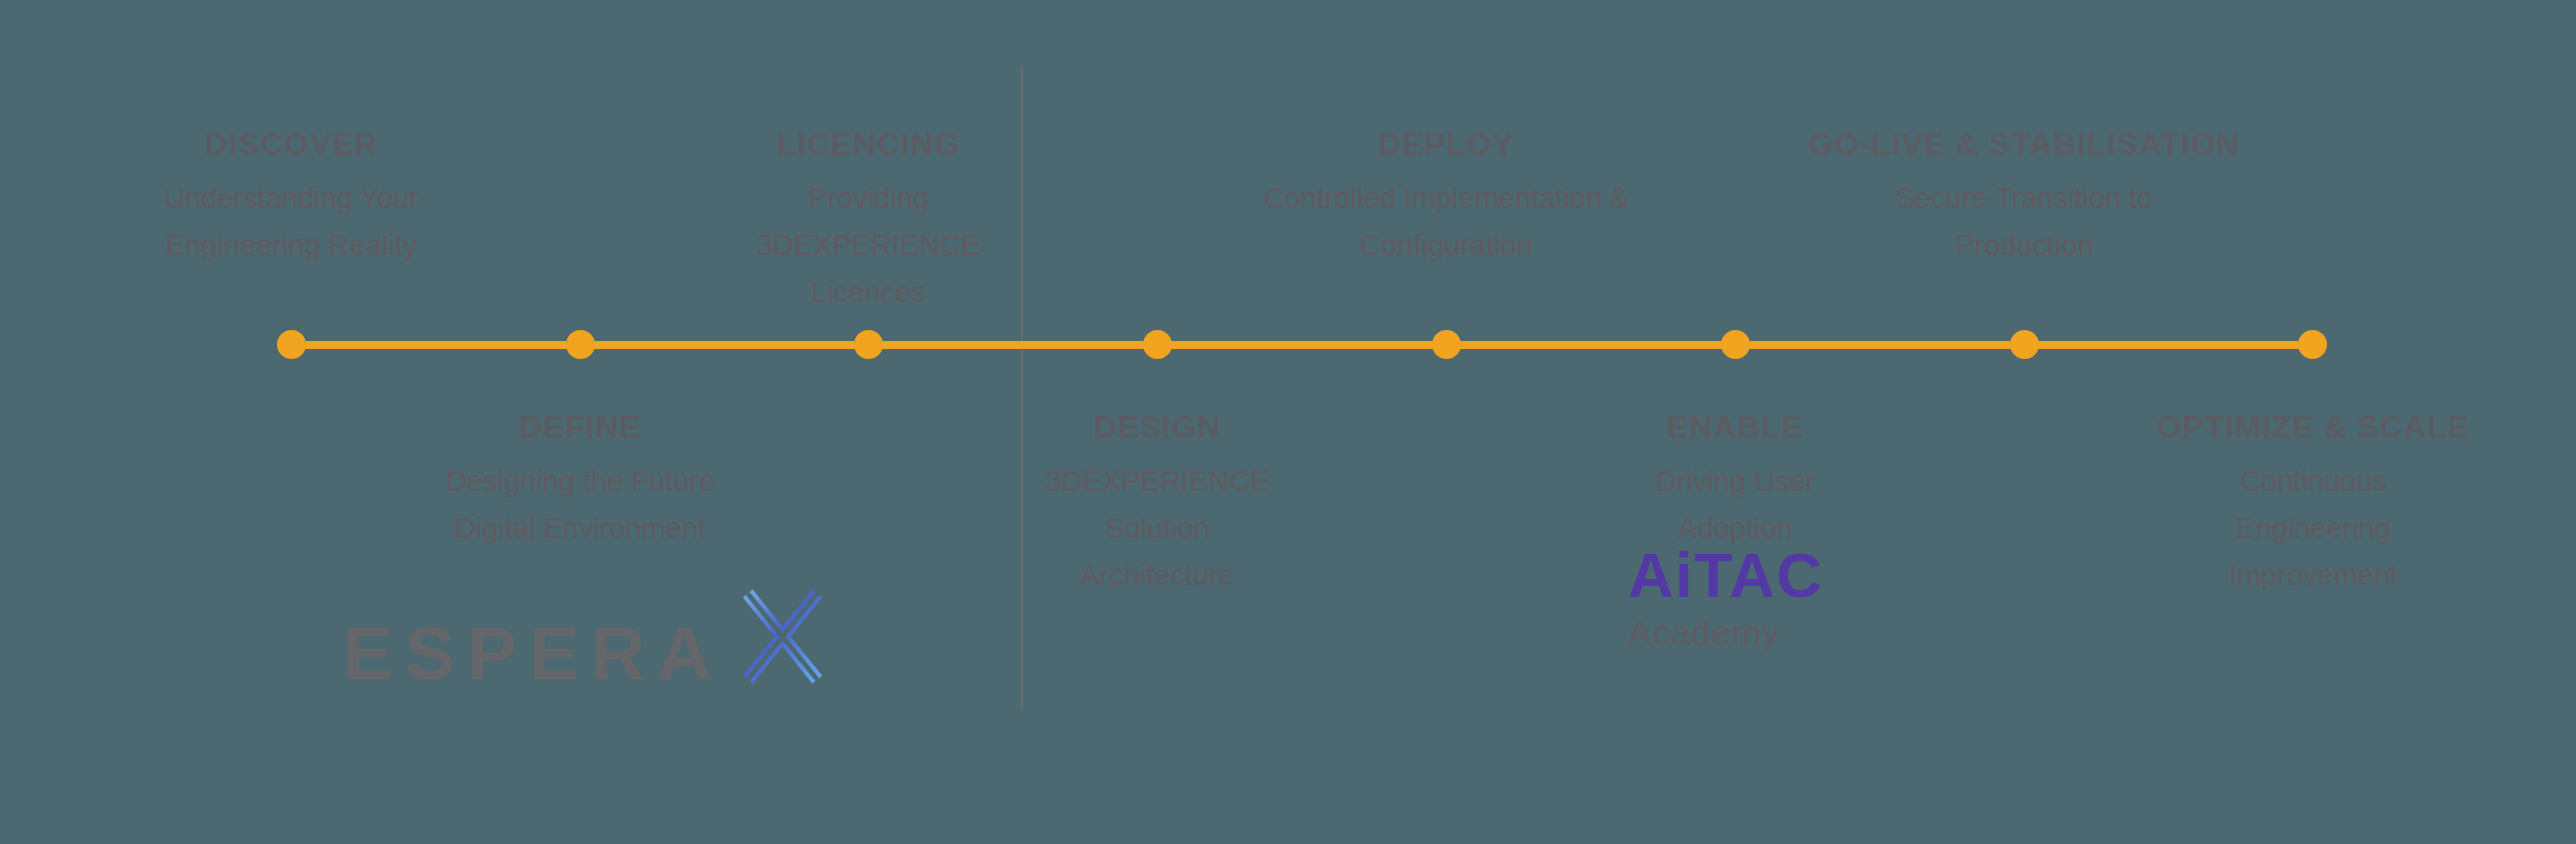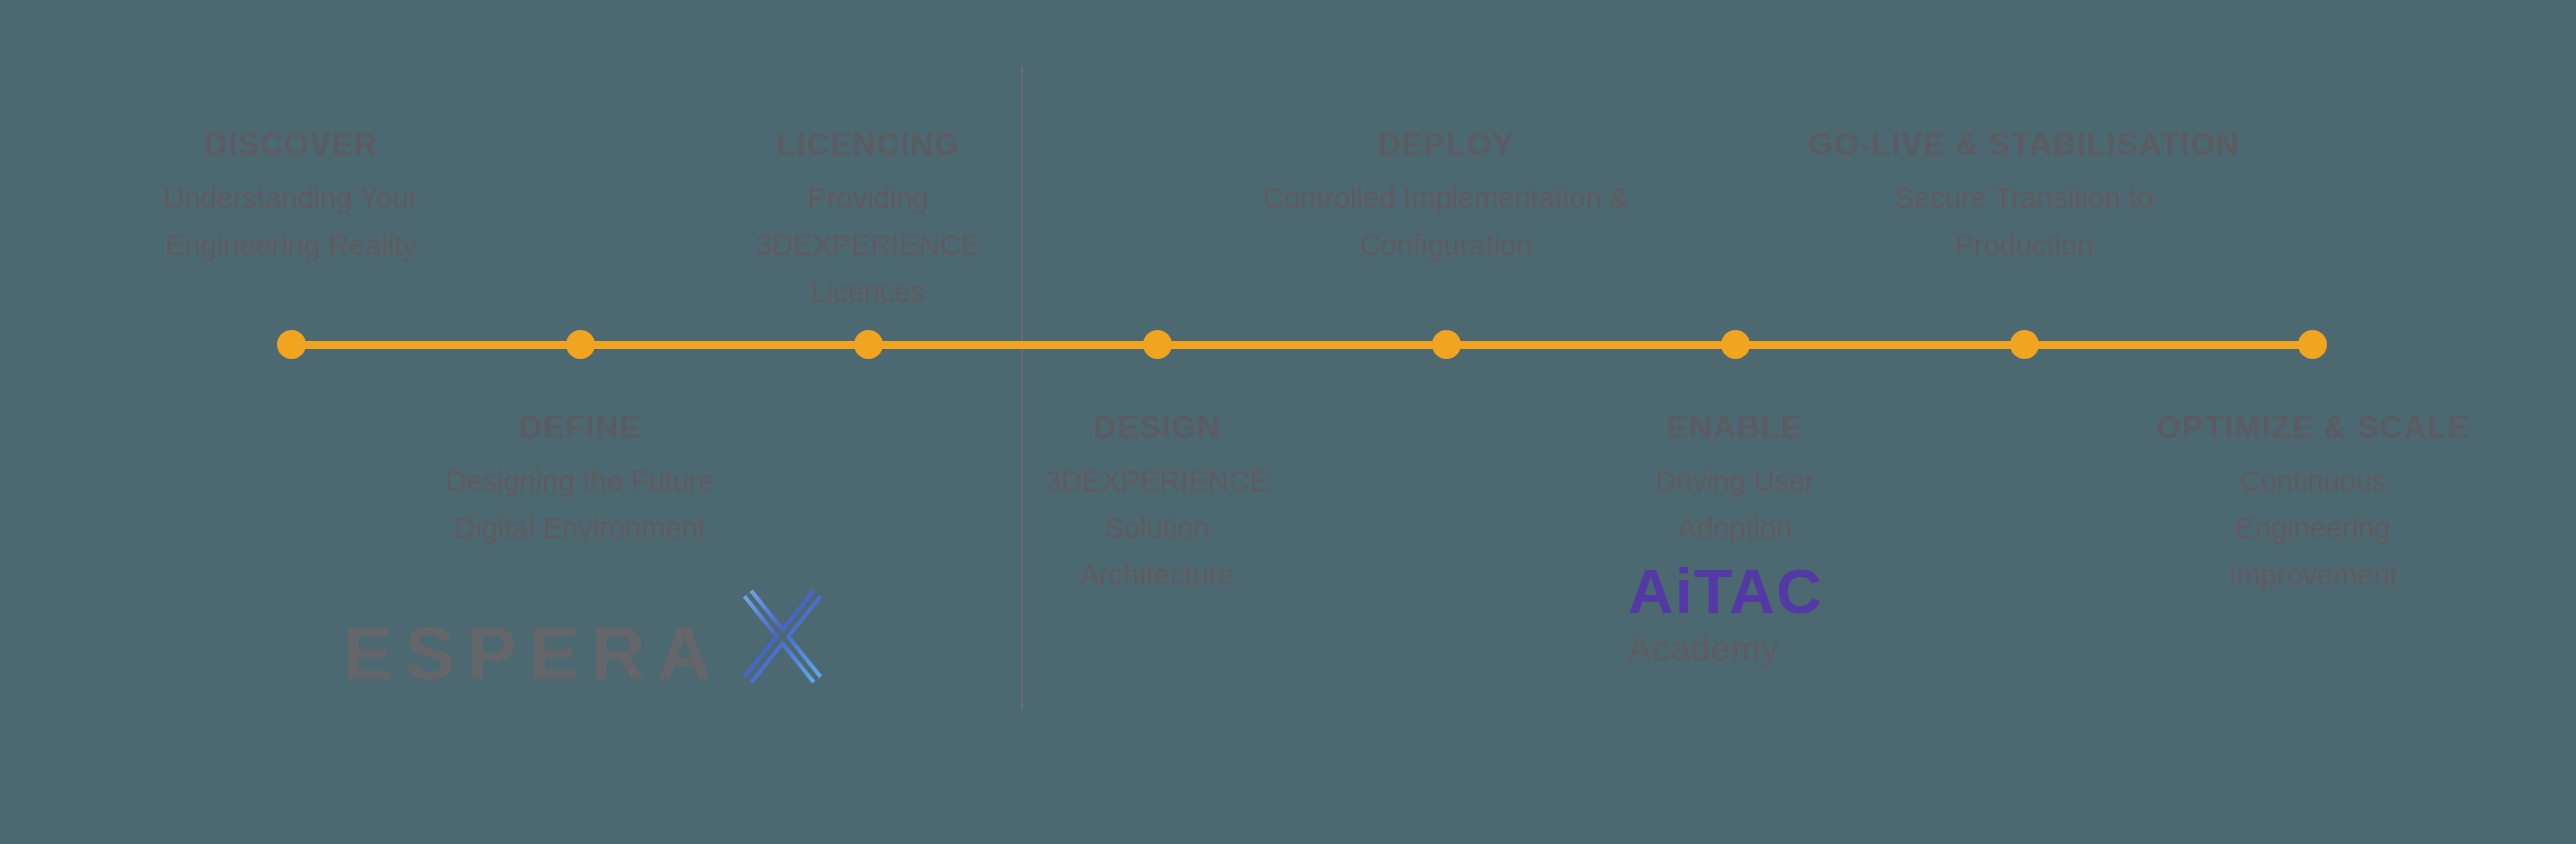--- a/index.html
+++ b/index.html
@@ -102,21 +102,21 @@
     font-weight: 600;
     letter-spacing: 12px;
     line-height: 1;
     color: var(--espera-gray, #656669);
   }
   .espera-x-svg { display: block; }
   
   .aitac-logo {
     position: absolute;
     left: 1628px;
-    top: 560px;
+    top: 544px;
   }
   .aitac-text {
     font-size: 63px;
     font-weight: bold;
     letter-spacing: 1.5px;
     line-height: 1;
     color: var(--aitac-purple, #5439A6);
   }
   .academy-text {
     margin-top: 6px;

